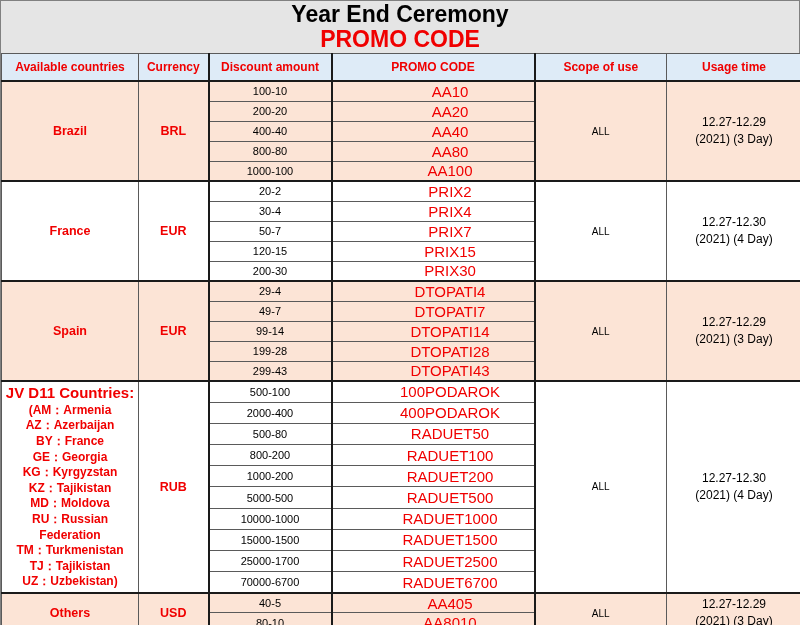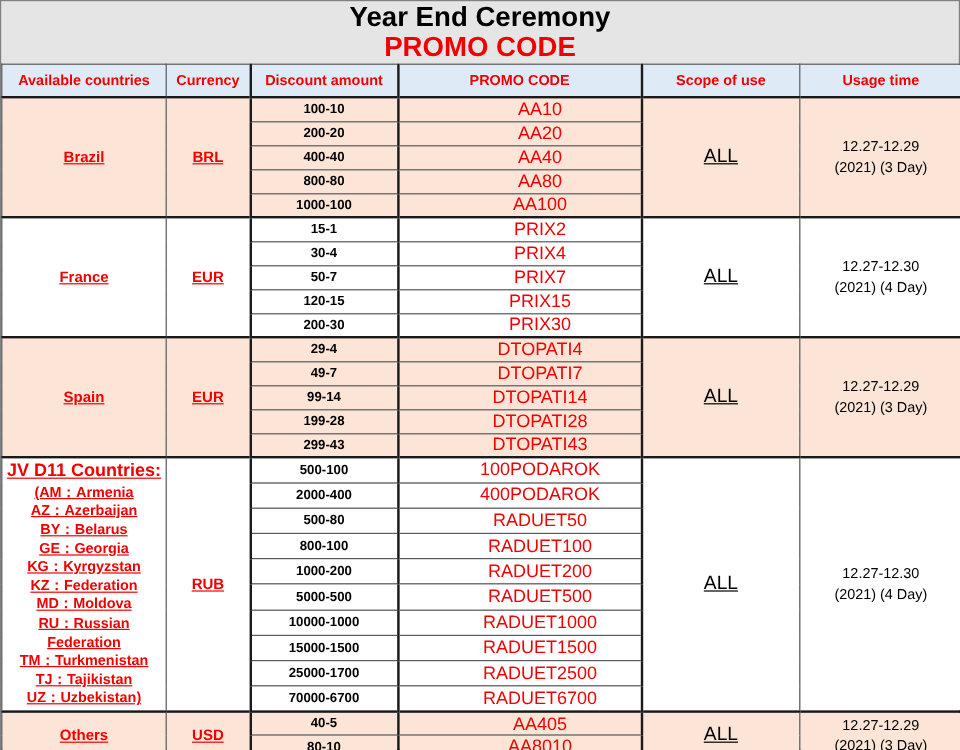--- a/index.html
+++ b/index.html
@@ -33,24 +33,24 @@
   thead th{
     background:var(--header-bg);color:var(--red);
     font-size:12px;font-weight:bold;height:26px;
   }
   tr.sub{height:20px;}
   .g-peach td{background:var(--peach-bg);}
   .g-white td{background:#ffffff;}
   tr.group-start td{border-top:2px solid var(--grid-strong);}
   td.amount, th.c-amount{border-left:2px solid var(--grid-strong);}
   td.code, th.c-code{border-left:2px solid var(--grid-strong);border-right:2px solid var(--grid-strong);}
-  td.country,td.currency{color:var(--red);font-weight:bold;font-size:12.5px;text-decoration:underline;}
-  td.amount{color:#000;font-weight:bold;font-size:11px;}
+  td.country,td.currency{color:var(--red);font-weight:bold;font-size:12.5px;}
+  td.amount{color:#000;font-weight:normal;font-size:11px;}
   td.code{color:var(--red);font-size:15px;font-weight:normal;padding-left:36px;}
-  td.scope{color:#000;font-size:16px;text-decoration:underline;}
+  td.scope{color:#000;font-size:10px;}
   td.usage{color:#000;font-size:12px;line-height:1.4;}
   td.jv{padding:2px 0;}
   .jv-heading{color:var(--red);font-weight:bold;font-size:15px;line-height:1.25;}
   .jv-item{color:var(--red);font-weight:bold;font-size:12px;line-height:1.3;}
 </style>
 </head>
 <body>
 
 <div class="sheet">
   <div class="title-block">
@@ -103,21 +103,21 @@
         <td class="code">AA80</td>
       </tr>
       <tr class="sub g-peach">
         <td class="amount">1000-100</td>
         <td class="code">AA100</td>
       </tr>
 
       <tr class="sub group-start g-white">
         <td class="country" rowspan="5">France</td>
         <td class="currency" rowspan="5">EUR</td>
-        <td class="amount">15-1</td>
+        <td class="amount">20-2</td>
         <td class="code">PRIX2</td>
         <td class="scope" rowspan="5">ALL</td>
         <td class="usage" rowspan="5">
           <div>12.27-12.30</div>
           <div>(2021) (4 Day)</div>
         </td>
       </tr>
       <tr class="sub g-white">
         <td class="amount">30-4</td>
         <td class="code">PRIX4</td>
@@ -161,24 +161,24 @@
       <tr class="sub g-peach">
         <td class="amount">299-43</td>
         <td class="code">DTOPATI43</td>
       </tr>
 
       <tr class="sub group-start g-white">
         <td class="country jv" rowspan="10">
           <div class="jv-heading">JV D11 Countries:</div>
           <div class="jv-item">(AM：Armenia</div>
           <div class="jv-item">AZ：Azerbaijan</div>
-          <div class="jv-item">BY：Belarus</div>
+          <div class="jv-item">BY：France</div>
           <div class="jv-item">GE：Georgia</div>
           <div class="jv-item">KG：Kyrgyzstan</div>
-          <div class="jv-item">KZ：Federation</div>
+          <div class="jv-item">KZ：Tajikistan</div>
           <div class="jv-item">MD：Moldova</div>
           <div class="jv-item">RU：Russian Federation</div>
           <div class="jv-item">TM：Turkmenistan</div>
           <div class="jv-item">TJ：Tajikistan</div>
           <div class="jv-item">UZ：Uzbekistan)</div>
         </td>
         <td class="currency" rowspan="10">RUB</td>
         <td class="amount">500-100</td>
         <td class="code">100PODAROK</td>
         <td class="scope" rowspan="10">ALL</td>
@@ -189,21 +189,21 @@
       </tr>
       <tr class="sub g-white">
         <td class="amount">2000-400</td>
         <td class="code">400PODAROK</td>
       </tr>
       <tr class="sub g-white">
         <td class="amount">500-80</td>
         <td class="code">RADUET50</td>
       </tr>
       <tr class="sub g-white">
-        <td class="amount">800-100</td>
+        <td class="amount">800-200</td>
         <td class="code">RADUET100</td>
       </tr>
       <tr class="sub g-white">
         <td class="amount">1000-200</td>
         <td class="code">RADUET200</td>
       </tr>
       <tr class="sub g-white">
         <td class="amount">5000-500</td>
         <td class="code">RADUET500</td>
       </tr>

